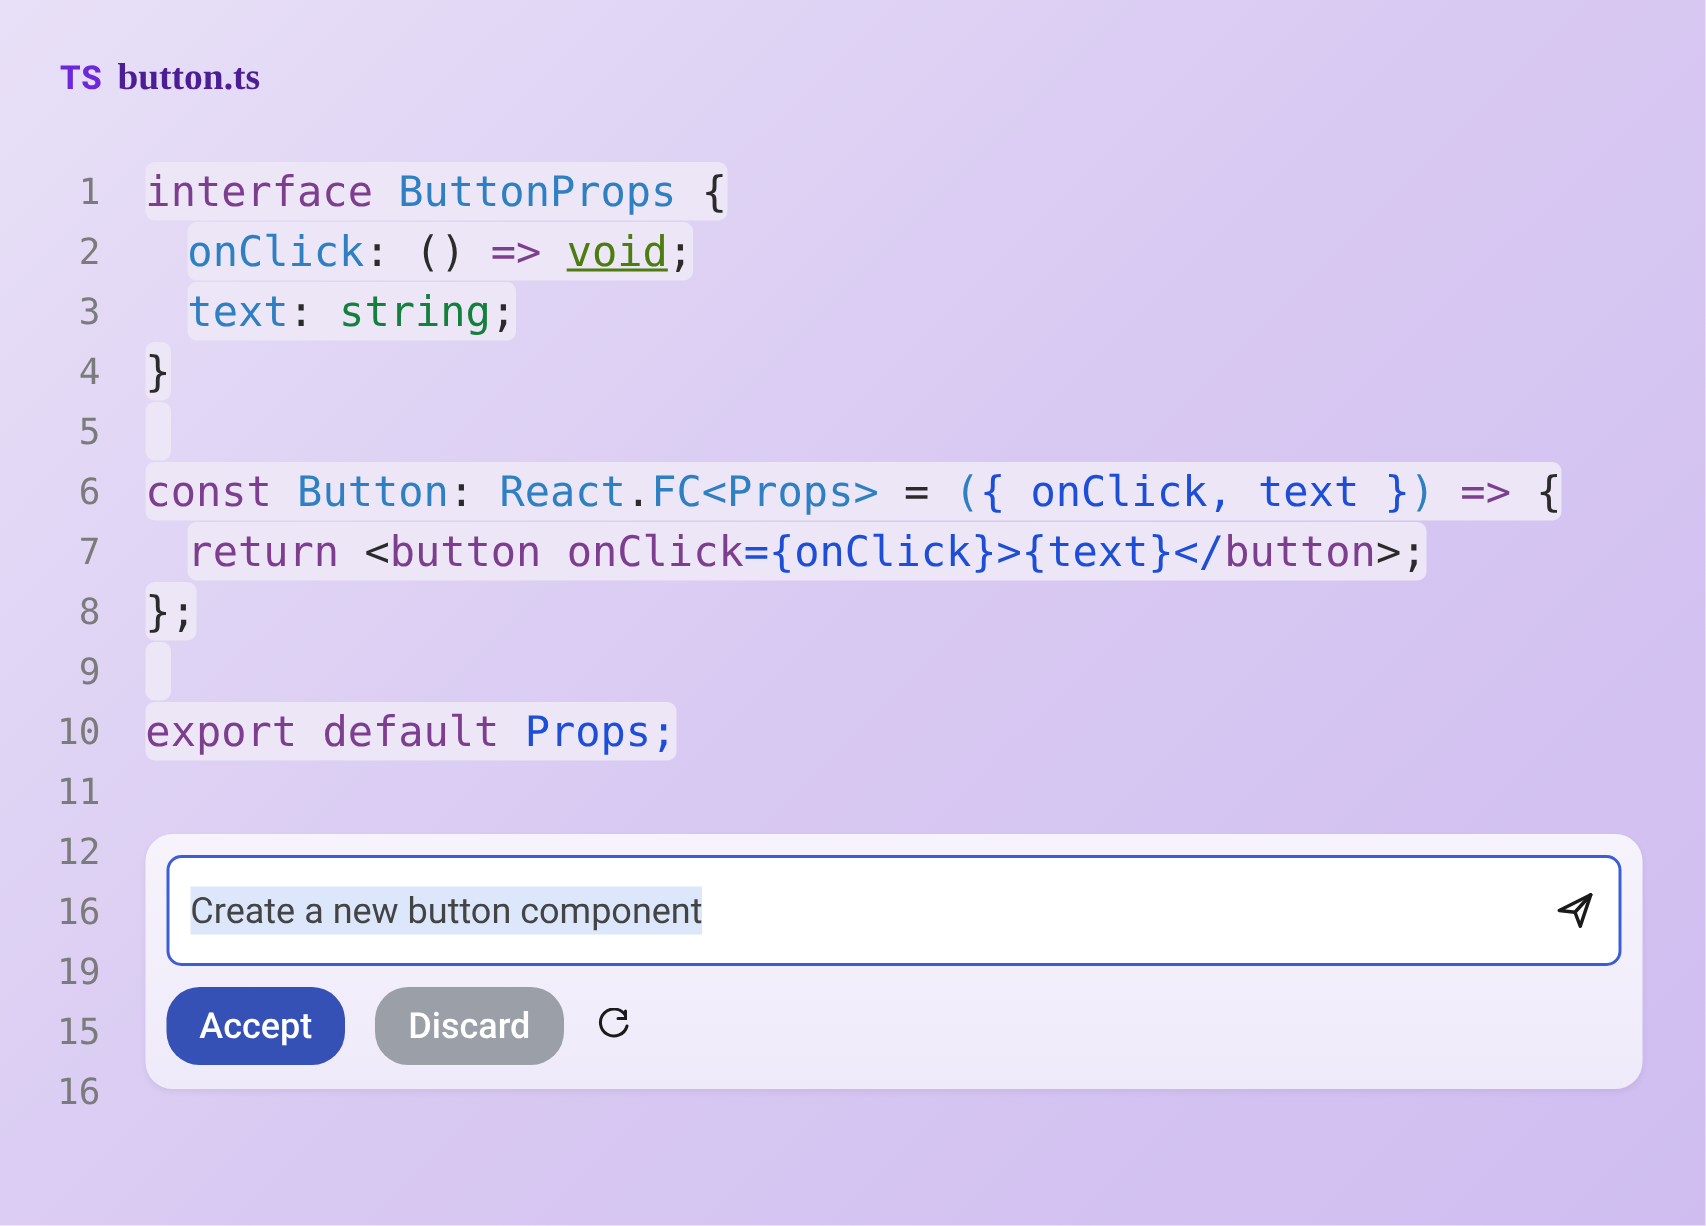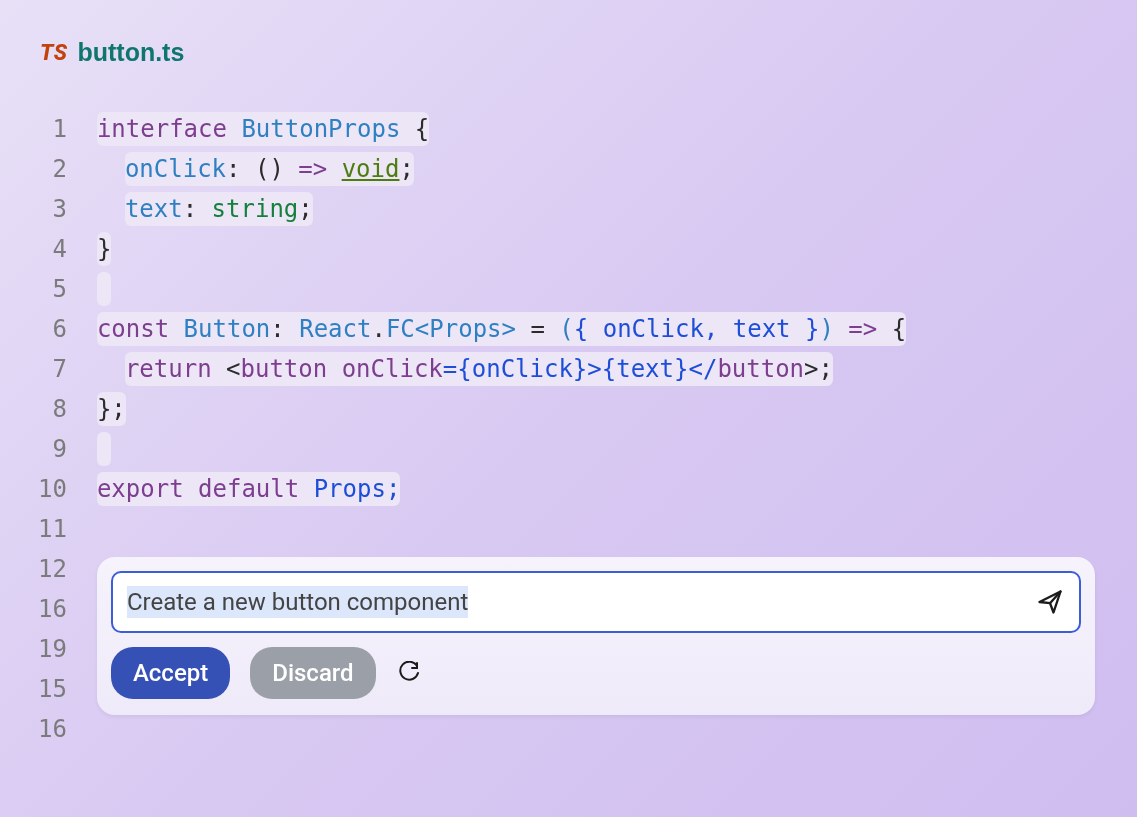--- a/index.html
+++ b/index.html
@@ -12,32 +12,31 @@
     overflow: hidden;
   }
 
   .header {
     display: flex;
     align-items: center;
     gap: 10px;
     padding: 38px 0 0 40px;
   }
   .ts-badge {
-    color: #c2410c;
+    color: #6d28d9;
     font-weight: 800;
     font-size: 22px;
     letter-spacing: 0.5px;
     font-family: -apple-system, BlinkMacSystemFont, "Segoe UI", Roboto, sans-serif;
-    font-style: italic;
   }
   .filename {
-    color: #0f766e;
+    color: #4c1d95;
     font-weight: 700;
     font-size: 25px;
-    font-family: Liberation Sans, sans-serif;
+    font-family: Liberation Serif, serif;
   }
 
   .editor {
     display: flex;
     margin-top: 42px;
     padding-left: 38px;
   }
   .gutter {
     display: flex;
     flex-direction: column;
@@ -54,21 +53,21 @@
   }
 
   .code-col {
     position: relative;
     flex: 1;
     padding-right: 30px;
   }
   .code {
     display: flex;
     flex-direction: column;
-    font-size: 24px;
+    font-size: 28px;
   }
   .line {
     height: 40px;
     line-height: 40px;
     white-space: pre;
   }
   .line .seg {
     display: inline;
   }
   .hl {
@@ -97,21 +96,21 @@
     padding: 14px 14px 16px 14px;
     width: 998px;
     box-shadow: 0 2px 4px rgba(0,0,0,0.06);
   }
   .prompt-input-wrap {
     display: flex;
     align-items: center;
     background: #fff;
     border: 2px solid #3b5ed8;
     border-radius: 10px;
-    height: 62px;
+    height: 74px;
     padding: 0 14px;
   }
   .prompt-input {
     flex: 1;
     border: none;
     outline: none;
     font-size: 24px;
     font-family: -apple-system, BlinkMacSystemFont, "Segoe UI", Roboto, sans-serif;
     color: #444;
     background: transparent;

